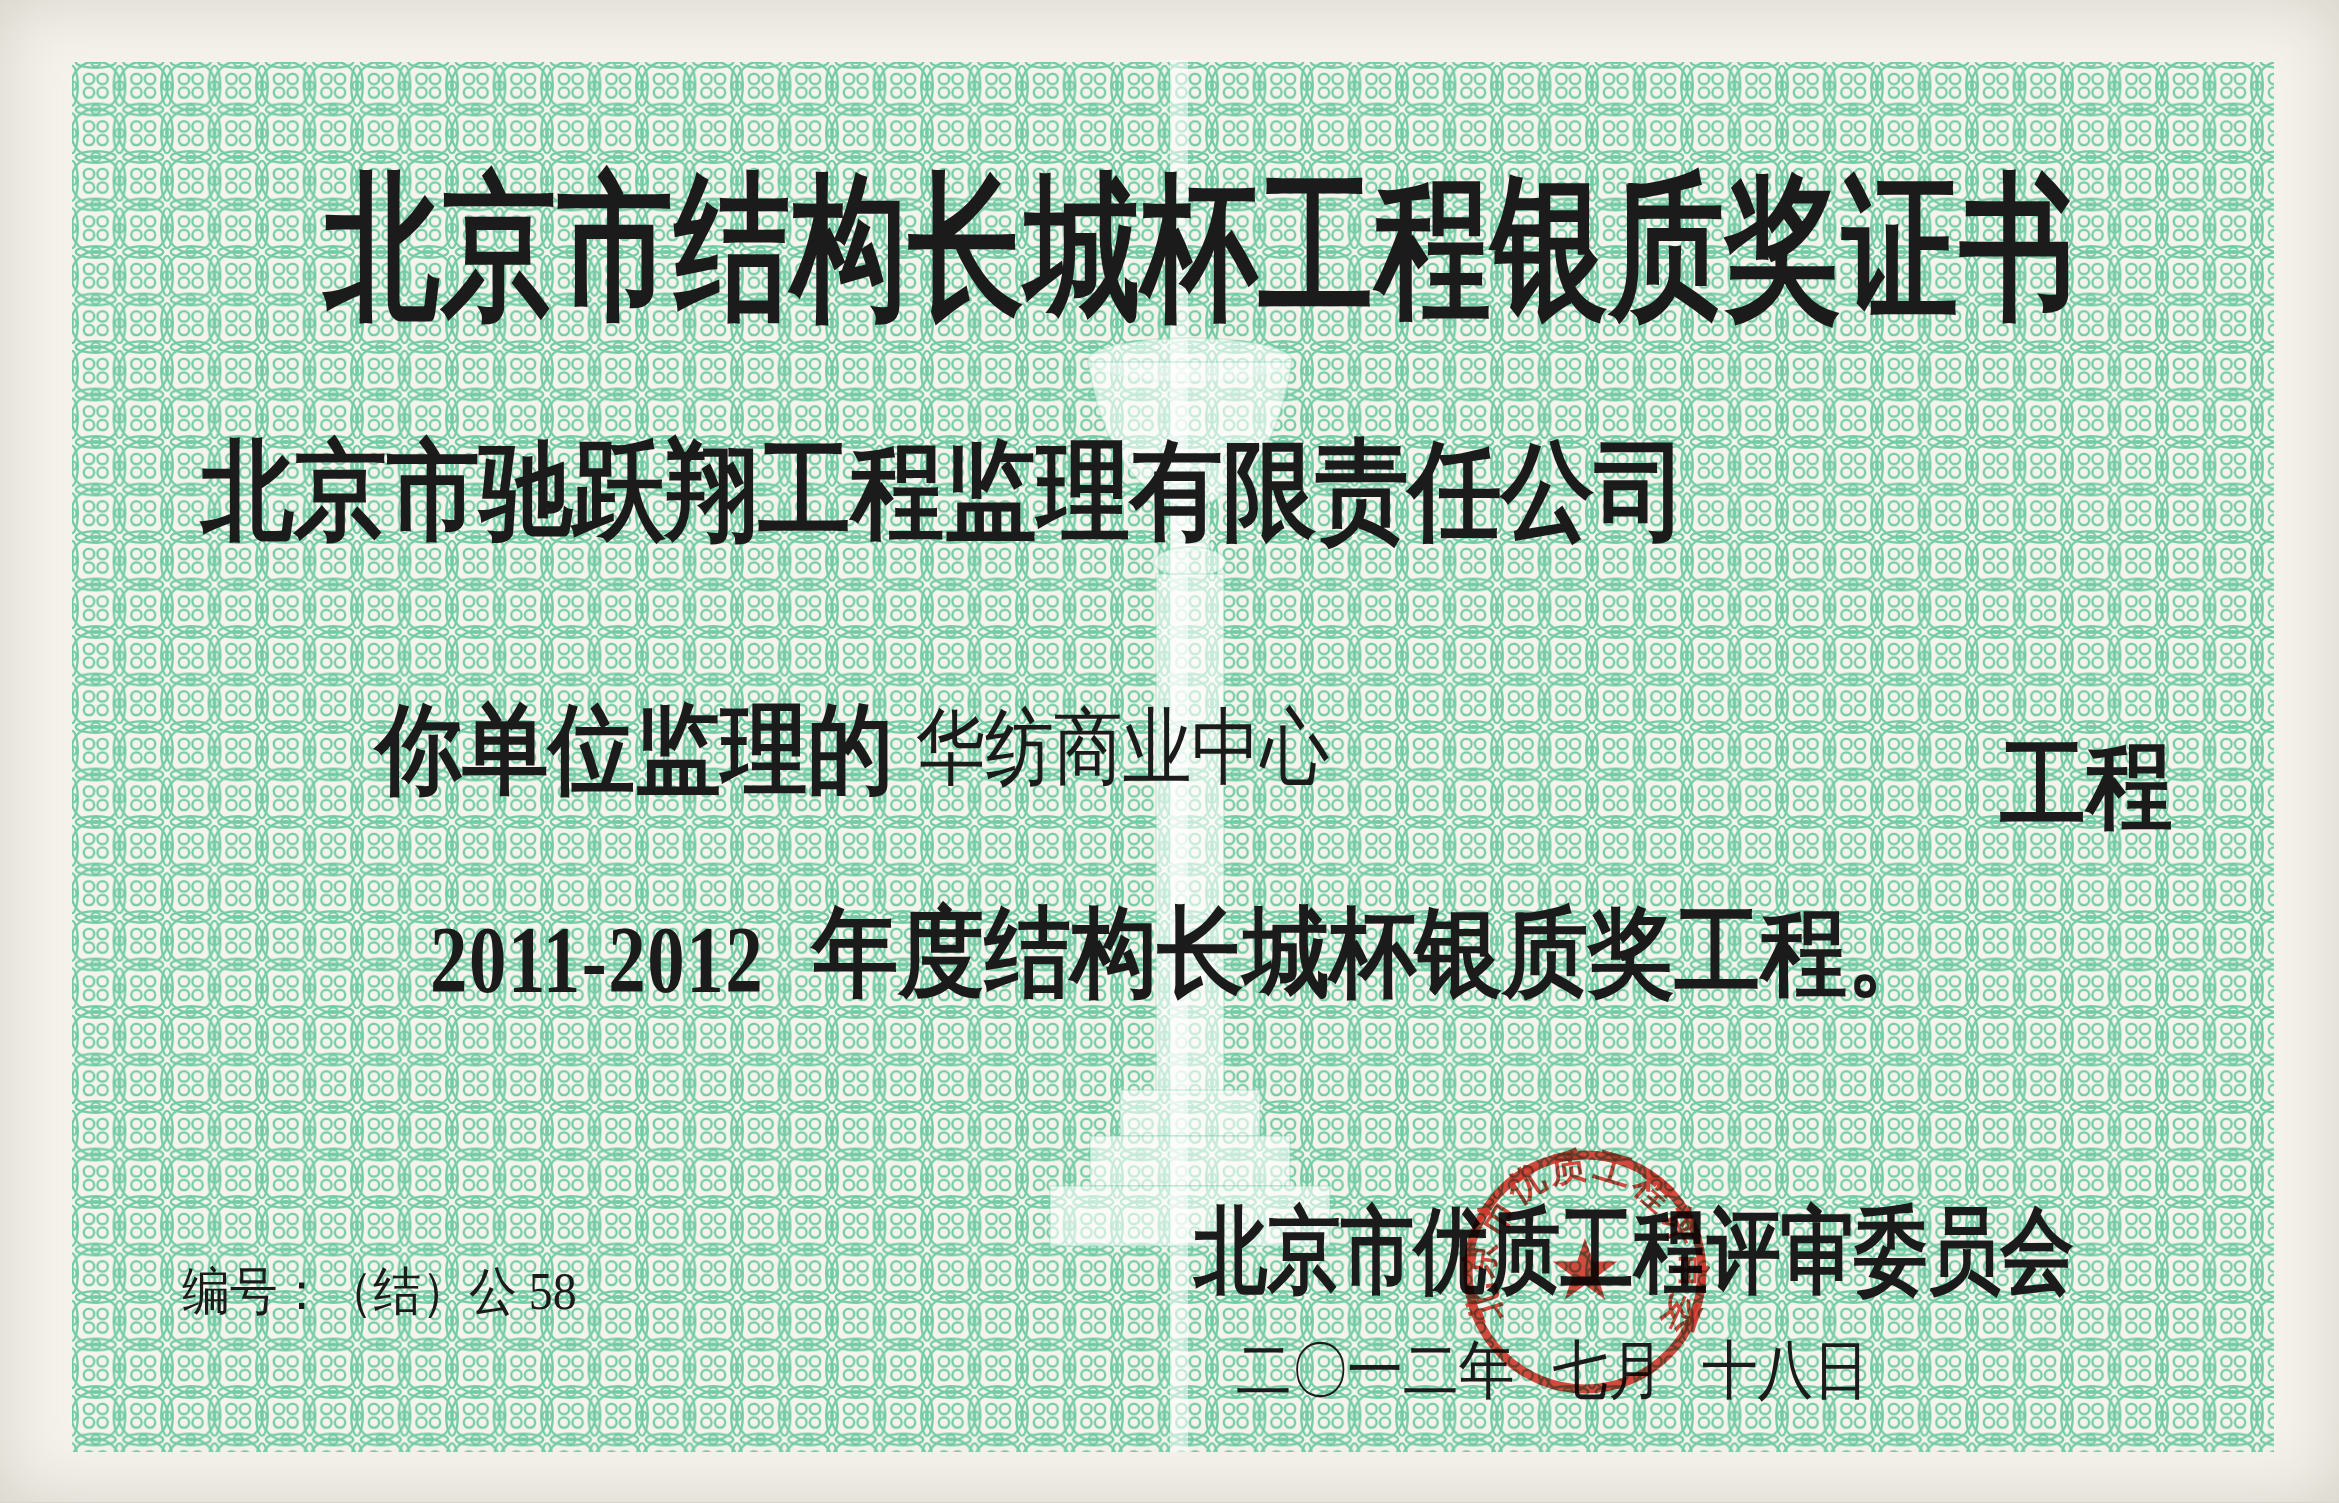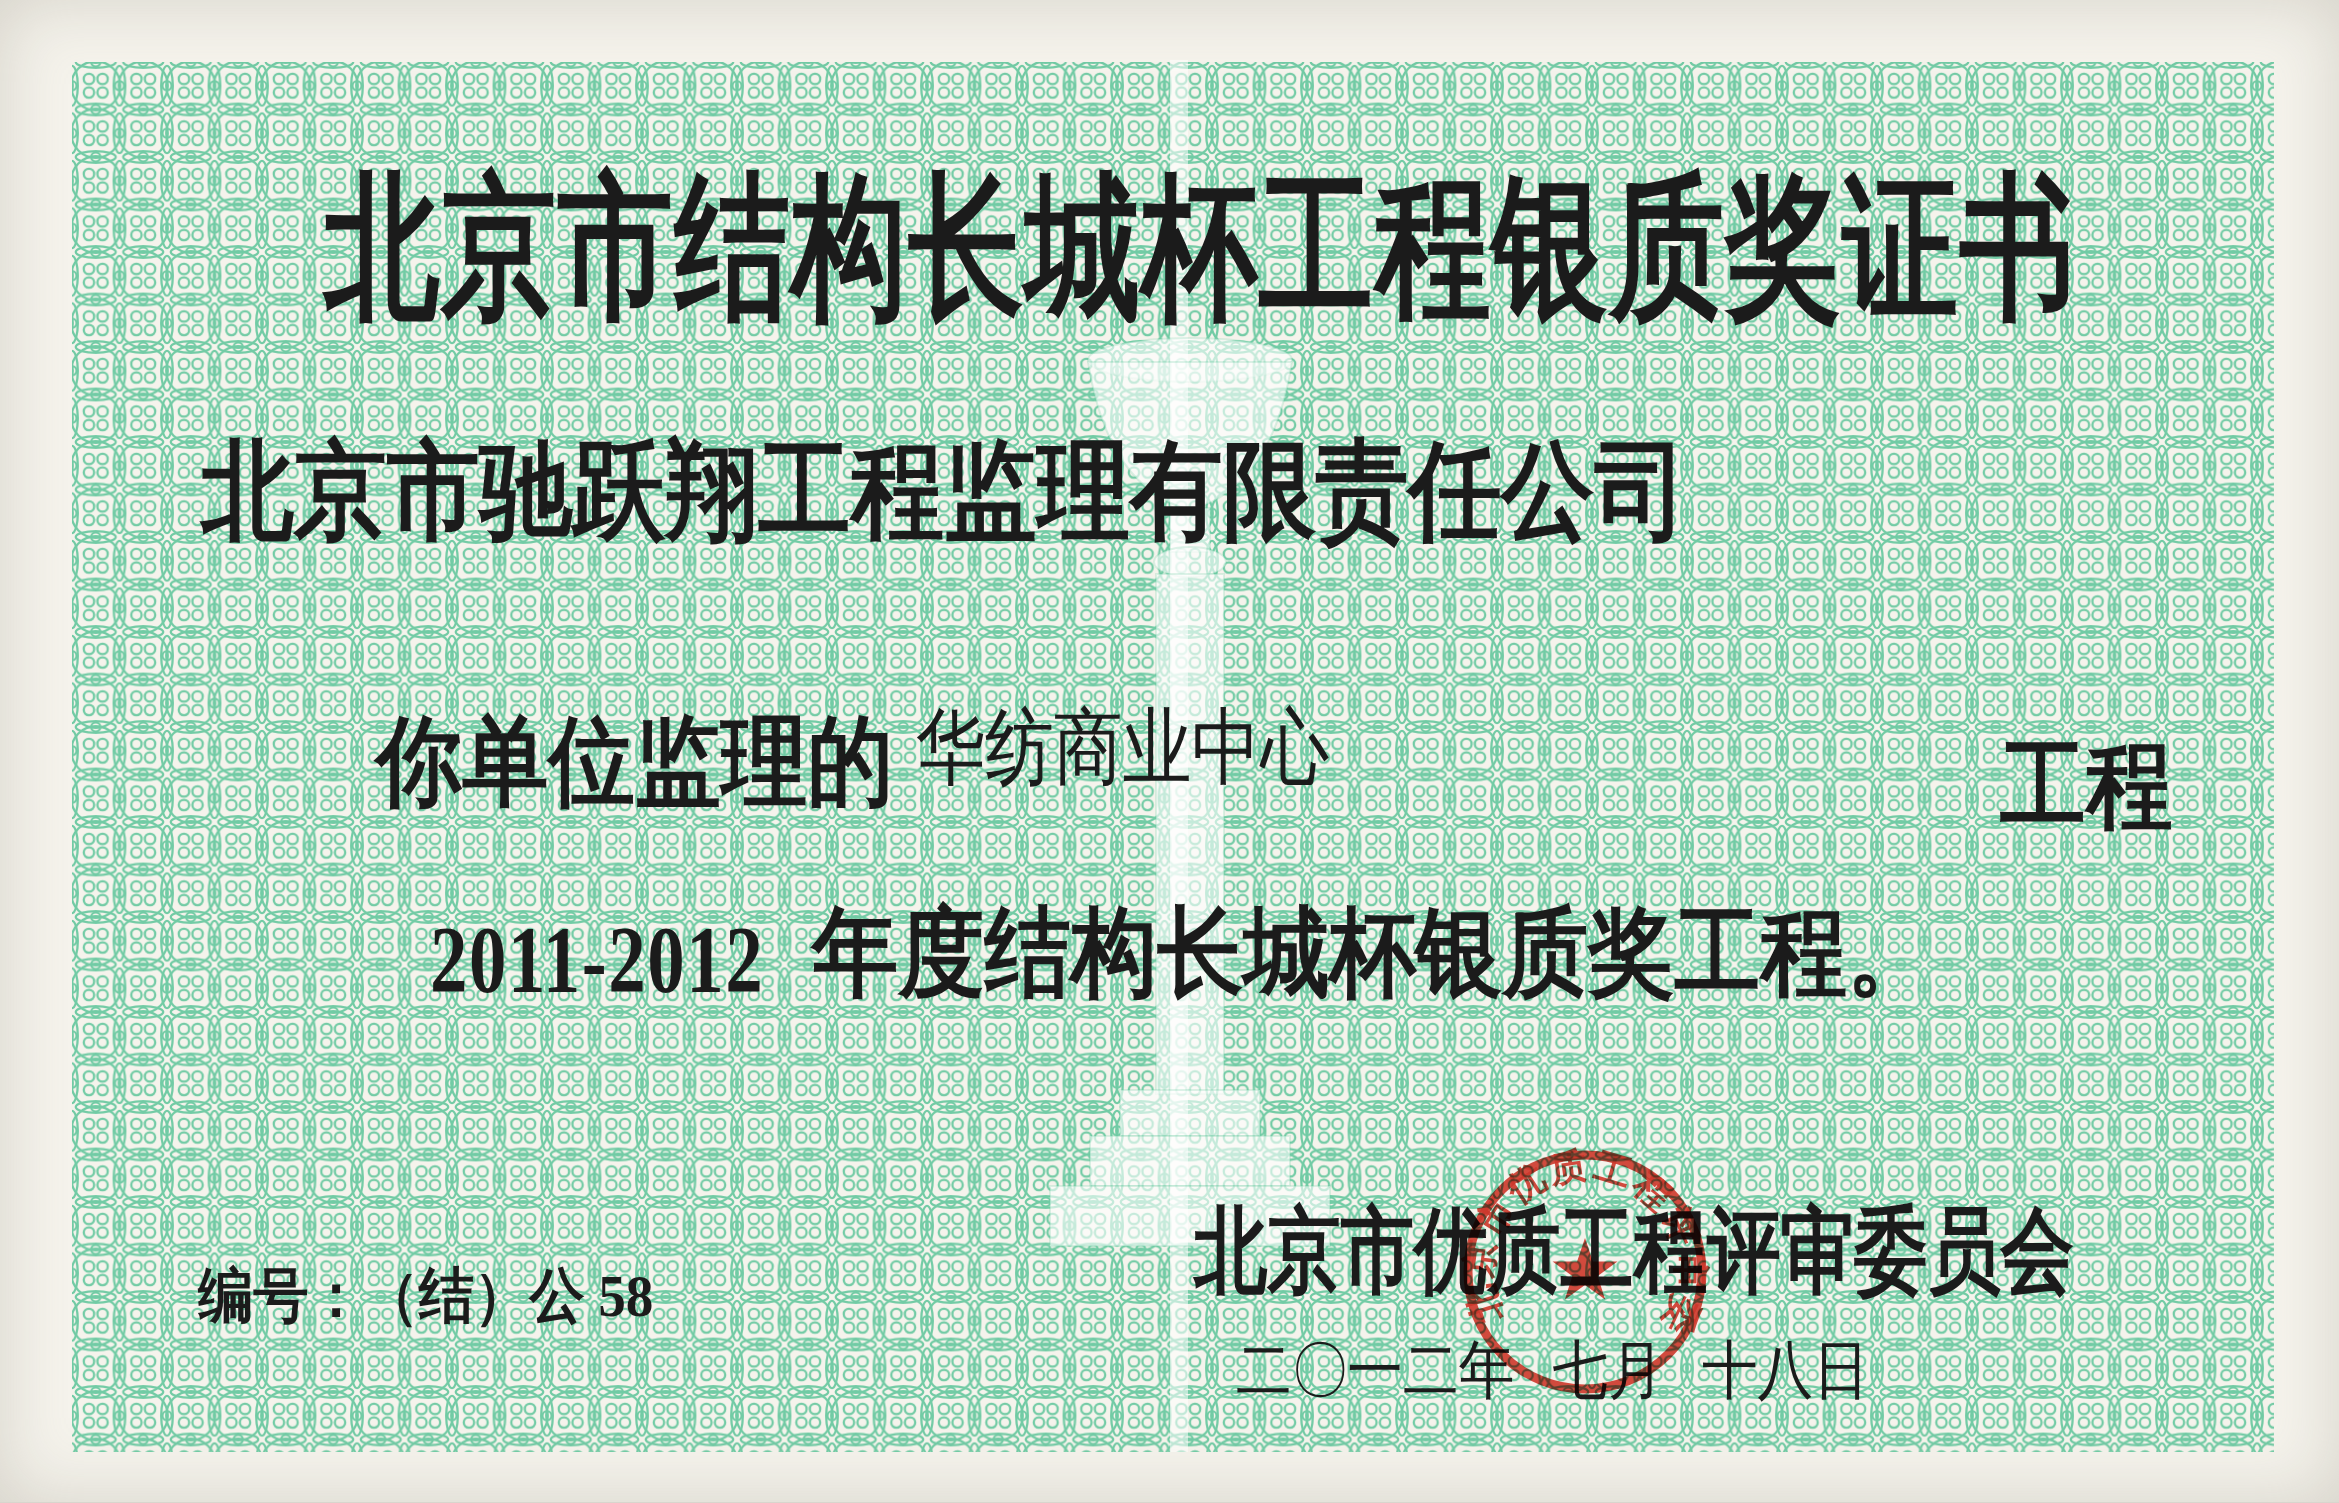--- a/index.html
+++ b/index.html
@@ -24,36 +24,36 @@
   .seal{position:absolute;left:1453px;top:1140px;width:264px;height:264px;
         mix-blend-mode:multiply;opacity:.92;}
   .txt{position:absolute;line-height:1;white-space:nowrap;}
   .cjk-condensed{display:inline-block;transform-origin:left top;}
   .title-line{left:0;right:0;top:168px;text-align:center;
     font-size:158px;font-weight:900;letter-spacing:2px;}
   .title-line .cjk-condensed{transform:scaleX(.73);transform-origin:center top;}
   .company-line{left:80px;right:0;top:438px;text-align:left;
     font-family:"Liberation Serif",serif;font-size:108px;font-weight:700;}
   .company-line .cjk-condensed{transform:scaleX(.86);transform-origin:center top;}
-  .body-prefix{left:376px;top:700px;font-size:98px;font-weight:900;margin-top:12px;}
+  .body-prefix{left:376px;top:700px;font-size:98px;font-weight:900;}
   .body-prefix .cjk-condensed{transform:scaleX(.88);}
   .project-name{left:916px;top:706px;font-family:"Liberation Serif",serif;
     font-size:84px;font-weight:400;}
   .project-name .cjk-condensed{transform:scaleX(.82);}
   .body-suffix{left:1952px;top:736px;font-size:98px;font-weight:900;margin-left:48px;}
   .body-suffix .cjk-condensed{transform:scaleX(.88);}
   .award-prefix{left:222px;top:903px;font-size:98px;font-weight:900;}
   .award-prefix .cjk-condensed{transform:scaleX(.88);}
   .award-years{left:430px;top:912px;font-family:"Liberation Serif",serif;
     font-size:96px;font-weight:700;letter-spacing:2px;}
   .award-years .cjk-condensed{transform:scaleX(.78);}
   .award-suffix{left:812px;top:903px;font-size:98px;font-weight:900;text-align:right;}
   .award-suffix .cjk-condensed{transform:scaleX(.88);}
-  .serial-line{left:198px;top:1266px;font-family:"Liberation Serif",serif;
-    font-size:60px;font-weight:700;}
+  .serial-line{left:182px;top:1266px;font-family:"Liberation Serif",serif;
+    font-size:52px;font-weight:400;}
   .serial-line .cjk-condensed{transform:scaleX(.92);}
   .issuer-line{left:1194px;top:1204px;font-size:94px;font-weight:900;}
   .issuer-line .cjk-condensed{transform:scaleX(.78);}
   .date-line{left:1236px;top:1338px;font-size:64px;font-weight:500;word-spacing:26px;}
   .date-line .cjk-condensed{transform:scaleX(.87);}
 </style>
 </head>
 <body>
 
 <div class="page">

